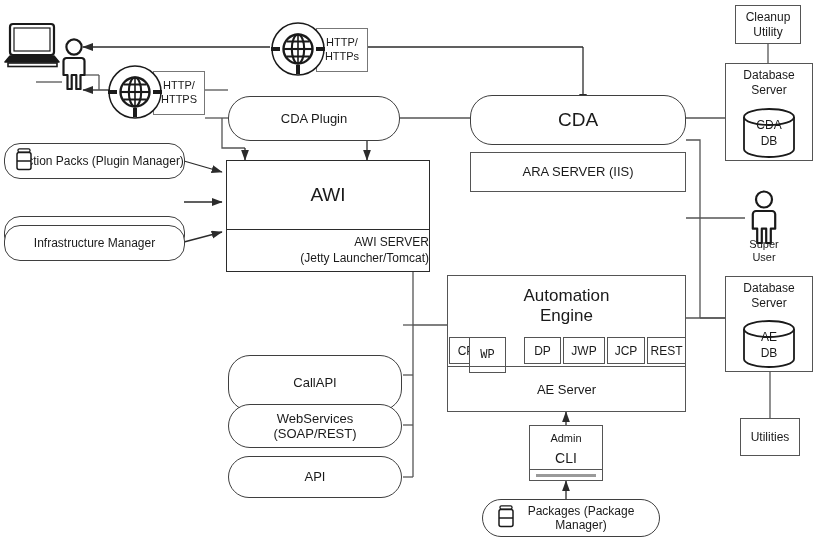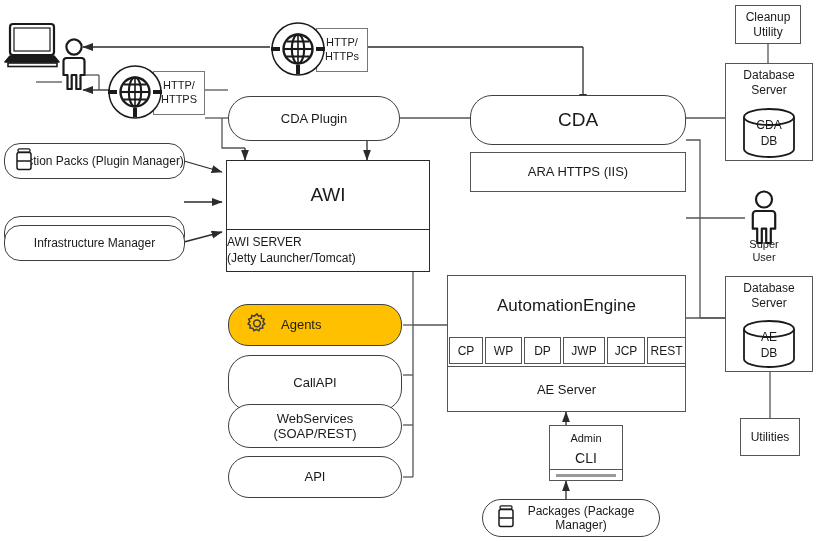--- a/index.html
+++ b/index.html
@@ -243,91 +243,80 @@
   <div class="node pill t12" style="left:4px;top:225px;width:181px;height:36px;">
     <span>Infrastructure Manager</span>
   </div>
 
   <div class="node pill pill-lg t13" style="left:228px;top:96px;width:172px;height:45px;">
     <span>CDA Plugin</span>
   </div>
 
   <div class="node rect-dark" style="left:226px;top:160px;width:204px;height:112px;flex-direction:column;justify-content:flex-start;">
     <div style="height:68px;display:flex;align-items:center;justify-content:center;width:100%;font-size:19px;">AWI</div>
-    <div style="border-top:1.5px solid #2b2b2b;width:100%;flex:1;display:flex;flex-direction:column;align-items:flex-start;justify-content:center;font-size:12px;line-height:1.3;">
+    <div style="border-top:1.5px solid #2b2b2b;width:100%;flex:1;display:flex;flex-direction:column;align-items:flex-end;justify-content:center;font-size:12px;line-height:1.3;">
       <span>AWI SERVER</span>
       <span>(Jetty Launcher/Tomcat)</span>
     </div>
   </div>
 
-  <div class="node agents t13" style="left:228px;top:304px;width:174px;height:42px;">
-    <span class="gear">
-      <svg width="24" height="24" viewBox="0 0 24 24">
-        <g fill="none" stroke="#3a3a3a" stroke-width="1.5">
-          <circle cx="12" cy="12" r="3.4"></circle>
-          <path d="M12 2.6 l1.5 2.2 2.6-.6 .4 2.7 2.6 .9 -1.1 2.5 1.7 2.1 -2.2 1.6 .3 2.7 -2.7 .2 -1.3 2.4 -2.4-1.3 -2.4 1.3 -1.3-2.4 -2.7-.2 .3-2.7 -2.2-1.6 1.7-2.1 -1.1-2.5 2.6-.9 .4-2.7 2.6 .6 z"></path>
-        </g>
-      </svg>
-    </span>
-    <span class="lbl">Agents</span>
-  </div>
 
   <div class="node pill pill-lg t13" style="left:228px;top:355px;width:174px;height:56px;">
     <span>CallAPI</span>
   </div>
 
   <div class="node pill pill-lg t13 stacked" style="left:228px;top:404px;width:174px;height:44px;">
     <span>WebServices</span>
     <span>(SOAP/REST)</span>
   </div>
 
   <div class="node pill pill-lg t13" style="left:228px;top:456px;width:174px;height:42px;">
     <span>API</span>
   </div>
 
   <div class="node pill pill-lg t19" style="left:470px;top:95px;width:216px;height:50px;">
     <span>CDA</span>
   </div>
 
   <div class="node rect t13" style="left:470px;top:152px;width:216px;height:40px;">
-    <span>ARA HTTPS (IIS)</span>
+    <span>ARA SERVER (IIS)</span>
   </div>
 
 
   <div class="node rect" style="left:447px;top:275px;width:239px;height:137px;">
   </div>
-  <div style="position:absolute;left:447px;top:275px;width:239px;height:62px;display:flex;flex-direction:row;align-items:center;justify-content:center;font-size:17px;line-height:1.2;">
+  <div style="position:absolute;left:447px;top:275px;width:239px;height:62px;display:flex;flex-direction:column;align-items:center;justify-content:center;font-size:17px;line-height:1.2;">
     <span>Automation</span>
     <span>Engine</span>
   </div>
 
   <div class="subbox" style="left:449px;top:337px;width:34px;height:27px;">
       <span>CP</span>
     </div>
-  <div class="subbox" style="left:485px;top:337px;width:37px;height:27px;">
+  <div class="subbox" style="left:469px;top:337px;width:37px;height:36px;font-family:Liberation Mono, monospace;">
       <span>WP</span>
     </div>
   <div class="subbox" style="left:524px;top:337px;width:37px;height:27px;">
       <span>DP</span>
     </div>
   <div class="subbox" style="left:563px;top:337px;width:42px;height:27px;">
       <span>JWP</span>
     </div>
   <div class="subbox" style="left:607px;top:337px;width:38px;height:27px;">
       <span>JCP</span>
     </div>
   <div class="subbox" style="left:647px;top:337px;width:39px;height:27px;">
       <span>REST</span>
     </div>
 
   <div style="position:absolute;left:447px;top:366px;width:239px;height:46px;border-top:1.4px solid #555;display:flex;align-items:center;justify-content:center;font-size:13px;box-sizing:border-box;">
     <span>AE Server</span>
   </div>
 
-  <div class="node rect stacked" style="left:549px;top:425px;width:74px;height:56px;justify-content:flex-start;padding-top:6px;">
+  <div class="node rect stacked" style="left:529px;top:425px;width:74px;height:56px;justify-content:flex-start;padding-top:6px;">
     <span style="font-size:11px;">Admin</span>
     <span style="font-size:14px;margin-top:5px;">CLI</span>
     <div class="cli-bar"></div>
   </div>
 
   <div class="node rect stacked t12" style="left:735px;top:5px;width:66px;height:39px;">
     <span>Cleanup</span>
     <span>Utility</span>
   </div>
 

